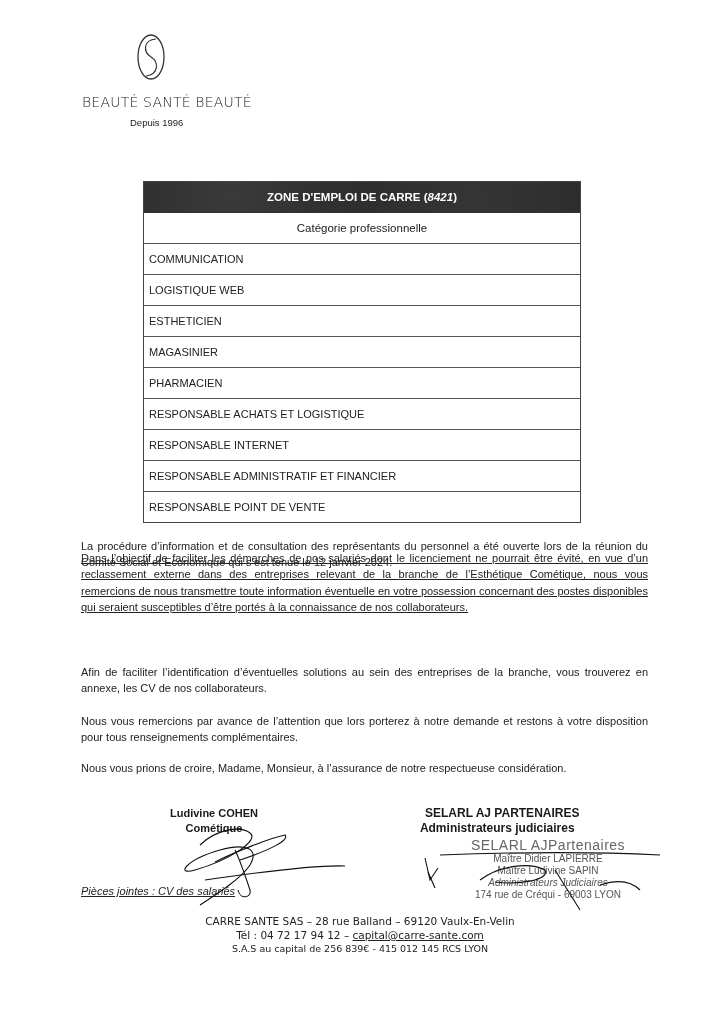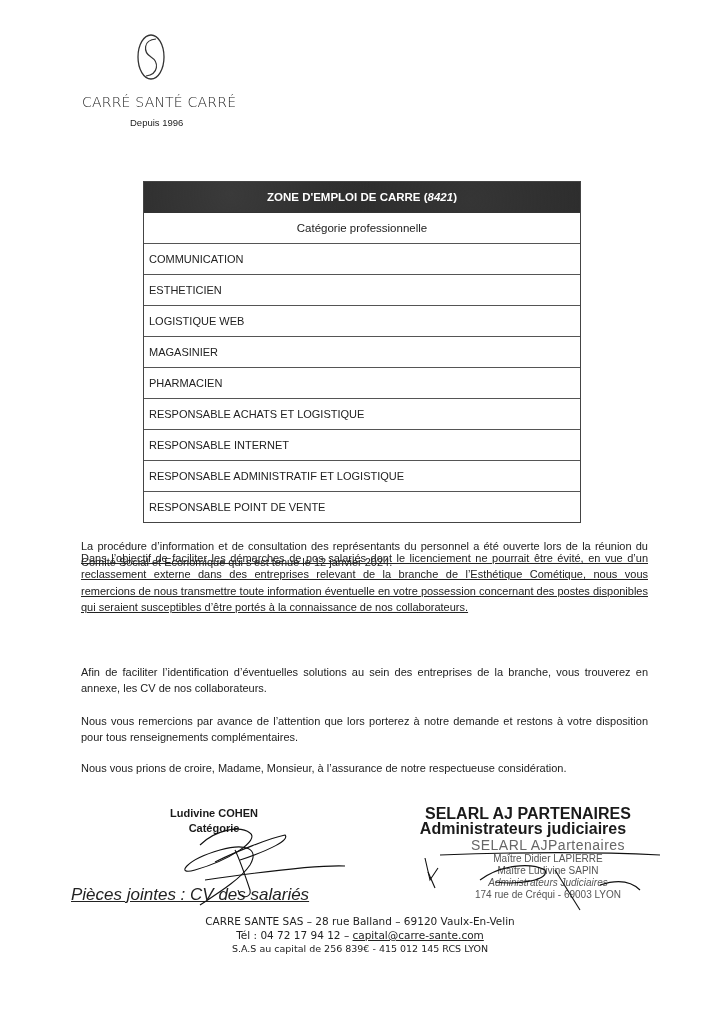--- a/index.html
+++ b/index.html
@@ -24,68 +24,68 @@
     .table .row:last-child { border-bottom: none; }
 
     .para { position: absolute; left: 81px; width: 567px; font-size: 11px; line-height: 16.3px; text-align: justify; color: #222; }
     .p1 { top: 538px; }
     .p2 { top: 550px; text-decoration: underline; }
     .p3 { top: 664px; }
     .p4 { top: 713px; }
     .p5 { top: 760px; }
 
     .sig-left { position: absolute; left: 170px; top: 806px; text-align: center; font-weight: bold; font-size: 11px; line-height: 15px; }
-    .sig-right { position: absolute; left: 415px; top: 806px; text-align: center; font-weight: bold; font-size: 16px; line-height: 15px; }
+    .sig-right { position: absolute; left: 415px; top: 806px; text-align: center; font-weight: bold; font-size: 12px; line-height: 15px; }
     .sig-right .name { margin-left: 10px; }
 
     .stamp { position: absolute; left: 448px; top: 838px; width: 200px; text-align: center; color: #555; font-size: 10px; line-height: 12px; }
     .stamp .s-title { font-size: 14px; color: #666; letter-spacing: 0.5px; line-height: 15px; }
     .stamp .s-italic { font-style: italic; }
 
-    .attach { position: absolute; left: 71px; top: 885px; font-size: 17px; font-style: italic; text-decoration: underline; color: #222; }
+    .attach { position: absolute; left: 81px; top: 885px; font-size: 11px; font-style: italic; text-decoration: underline; color: #222; }
 
     .signature-svg { position: absolute; left: 0; top: 0; width: 724px; height: 1024px; pointer-events: none; }
 
     .footer { position: absolute; left: 160px; top: 914px; width: 400px; text-align: center; font-size: 10.5px; line-height: 14px; color: #222; font-family: "DejaVu Sans", sans-serif; }
     .footer .l3 { font-size: 9.5px; }
     .footer a { color: #222; text-decoration: underline; }
   </style>
 </head>
 <body>
 
 <svg class="logo-mark" viewBox="0 0 32 50">
   <ellipse cx="16" cy="25" rx="13" ry="22" fill="none" stroke="#333" stroke-width="1.3"></ellipse>
   <path d="M21 7 C 8 8, 8 20, 16 25 C 24 30, 24 42, 11 44" fill="none" stroke="#333" stroke-width="1.2"></path>
 </svg>
-<div class="brand">CARRÉ SANTÉ CARRÉ</div>
+<div class="brand">BEAUTÉ SANTÉ BEAUTÉ</div>
 <div class="since">Depuis 1996</div>
 
 <div class="table">
   <div class="hdr-dark"><span>ZONE D'EMPLOI DE CARRE (</span><span class="num">8421</span><span>)</span></div>
   <div class="hdr-sub">Catégorie professionnelle</div>
   <div class="row">COMMUNICATION</div>
+  <div class="row">LOGISTIQUE WEB</div>
   <div class="row">ESTHETICIEN</div>
-  <div class="row">LOGISTIQUE WEB</div>
   <div class="row">MAGASINIER</div>
   <div class="row">PHARMACIEN</div>
   <div class="row">RESPONSABLE ACHATS ET LOGISTIQUE</div>
   <div class="row">RESPONSABLE INTERNET</div>
-  <div class="row">RESPONSABLE ADMINISTRATIF ET LOGISTIQUE</div>
+  <div class="row">RESPONSABLE ADMINISTRATIF ET FINANCIER</div>
   <div class="row">RESPONSABLE POINT DE VENTE</div>
 </div>
 
 <div class="para p1">La procédure d’information et de consultation des représentants du personnel a été ouverte lors de la réunion du Comité Social et Economique qui s’est tenue le 12 janvier 2024.</div>
 <div class="para p2">Dans l’objectif de faciliter les démarches de nos salariés dont le licenciement ne pourrait être évité, en vue d’un reclassement externe dans des entreprises relevant de la branche de l’Esthétique Cométique, nous vous remercions de nous transmettre toute information éventuelle en votre possession concernant des postes disponibles qui seraient susceptibles d’être portés à la connaissance de nos collaborateurs.</div>
 <div class="para p3">Afin de faciliter l’identification d’éventuelles solutions au sein des entreprises de la branche, vous trouverez en annexe, les CV de nos collaborateurs.</div>
 <div class="para p4">Nous vous remercions par avance de l’attention que lors porterez à notre demande et restons à votre disposition pour tous renseignements complémentaires.</div>
 <div class="para p5">Nous vous prions de croire, Madame, Monsieur, à l’assurance de notre respectueuse considération.</div>
 
 <div class="sig-left">
   <div>Ludivine COHEN</div>
-  <div>Catégorie</div>
+  <div>Cométique</div>
 </div>
 <div class="sig-right">
   <div class="name">SELARL AJ PARTENAIRES</div>
   <div>Administrateurs judiciaires</div>
 </div>
 
 <div class="stamp">
   <div class="s-title">SELARL AJPartenaires</div>
   <div>Maître Didier LAPIERRE</div>
   <div>Maître Ludivine SAPIN</div>

